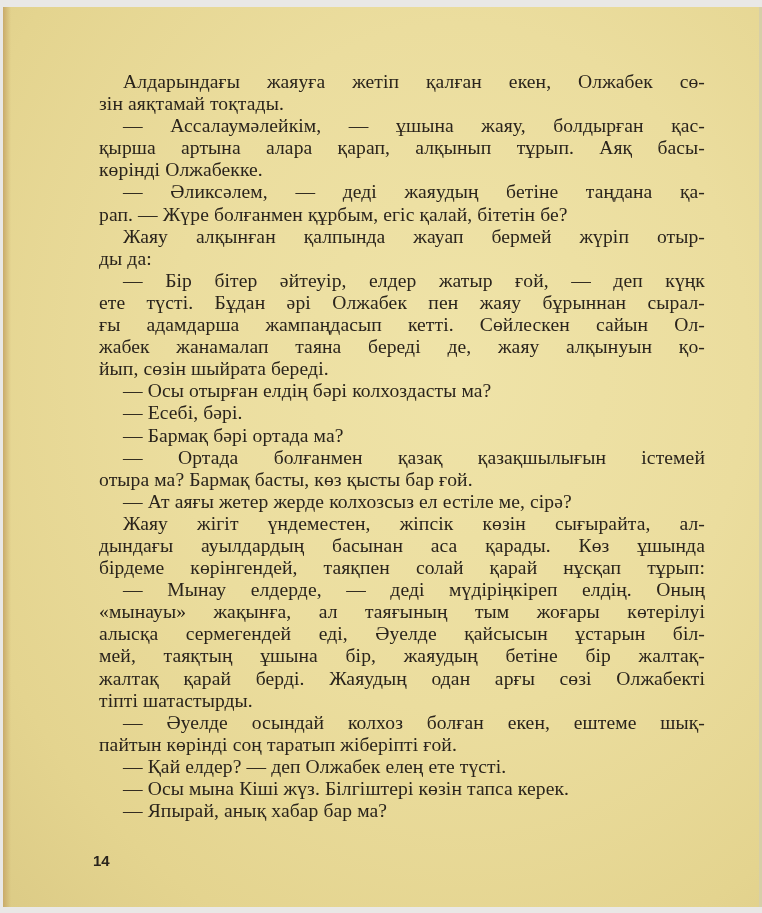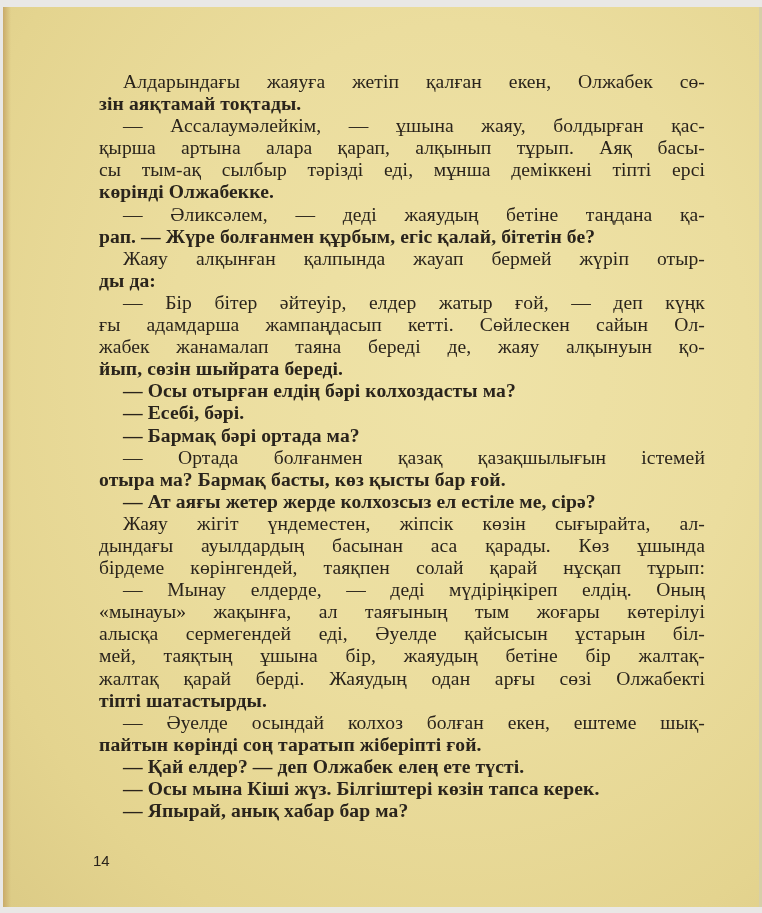--- a/index.html
+++ b/index.html
@@ -27,43 +27,43 @@
     font-size: 19.6px;
     line-height: 22.1px;
     letter-spacing: 0.1px;
   }
   .line {
     display: block; height: 22.1px; white-space: nowrap;
     text-align: justify; text-align-last: justify;
     white-space: normal; overflow: hidden;
   }
   .line.indent { padding-left: 24px; }
-  .line.last { text-align-last: left; font-weight: bold; }
+  .line.last { text-align-last: left; }
   .pagenum {
     position: absolute; left: 90px; top: 845px;
     font-family: "Liberation Sans", "DejaVu Sans", sans-serif;
-    font-size: 15px; font-weight: normal; color: #2a241c;
+    font-size: 15px; font-weight: bold; color: #2a241c;
   }
 </style>
 </head>
 <body>
 
 <div class="page">
   <div class="text" id="text-block">
       <span class="line indent">Алдарындағы жаяуға жетіп қалған екен, Олжабек сө-</span>
       <span class="line last">зін аяқтамай тоқтады.</span>
       <span class="line indent">— Ассалаумәлейкім, — ұшына жаяу, болдырған қас-</span>
       <span class="line">қырша артына алара қарап, алқынып тұрып. Аяқ басы-</span>
-      <span class="line">сы тым-ақ сылбыр тәрізді еді, мұнша деміккені тіпті ерсі</span>
       <span class="line last">көрінді Олжабекке.</span>
       <span class="line indent">— Әликсәлем, — деді жаяудың бетіне таңдана қа-</span>
       <span class="line last">рап. — Жүре болғанмен құрбым, егіс қалай, бітетін бе?</span>
       <span class="line indent">Жаяу алқынған қалпында жауап бермей жүріп отыр-</span>
       <span class="line last">ды да:</span>
       <span class="line indent">— Бір бітер әйтеуір, елдер жатыр ғой, — деп күңк</span>
+      <span class="line">ете түсті. Бұдан әрі Олжабек пен жаяу бұрыннан сырал-</span>
       <span class="line">ғы адамдарша жампаңдасып кетті. Сөйлескен сайын Ол-</span>
       <span class="line">жабек жанамалап таяна береді де, жаяу алқынуын қо-</span>
       <span class="line last">йып, сөзін шыйрата береді.</span>
       <span class="line indent last">— Осы отырған елдің бәрі колхоздасты ма?</span>
       <span class="line indent last">— Есебі, бәрі.</span>
       <span class="line indent last">— Бармақ бәрі ортада ма?</span>
       <span class="line indent">— Ортада болғанмен қазақ қазақшылығын істемей</span>
       <span class="line last">отыра ма? Бармақ басты, көз қысты бар ғой.</span>
       <span class="line indent last">— Ат аяғы жетер жерде колхозсыз ел естіле ме, сірә?</span>
       <span class="line indent">Жаяу жігіт үндеместен, жіпсік көзін сығырайта, ал-</span>

